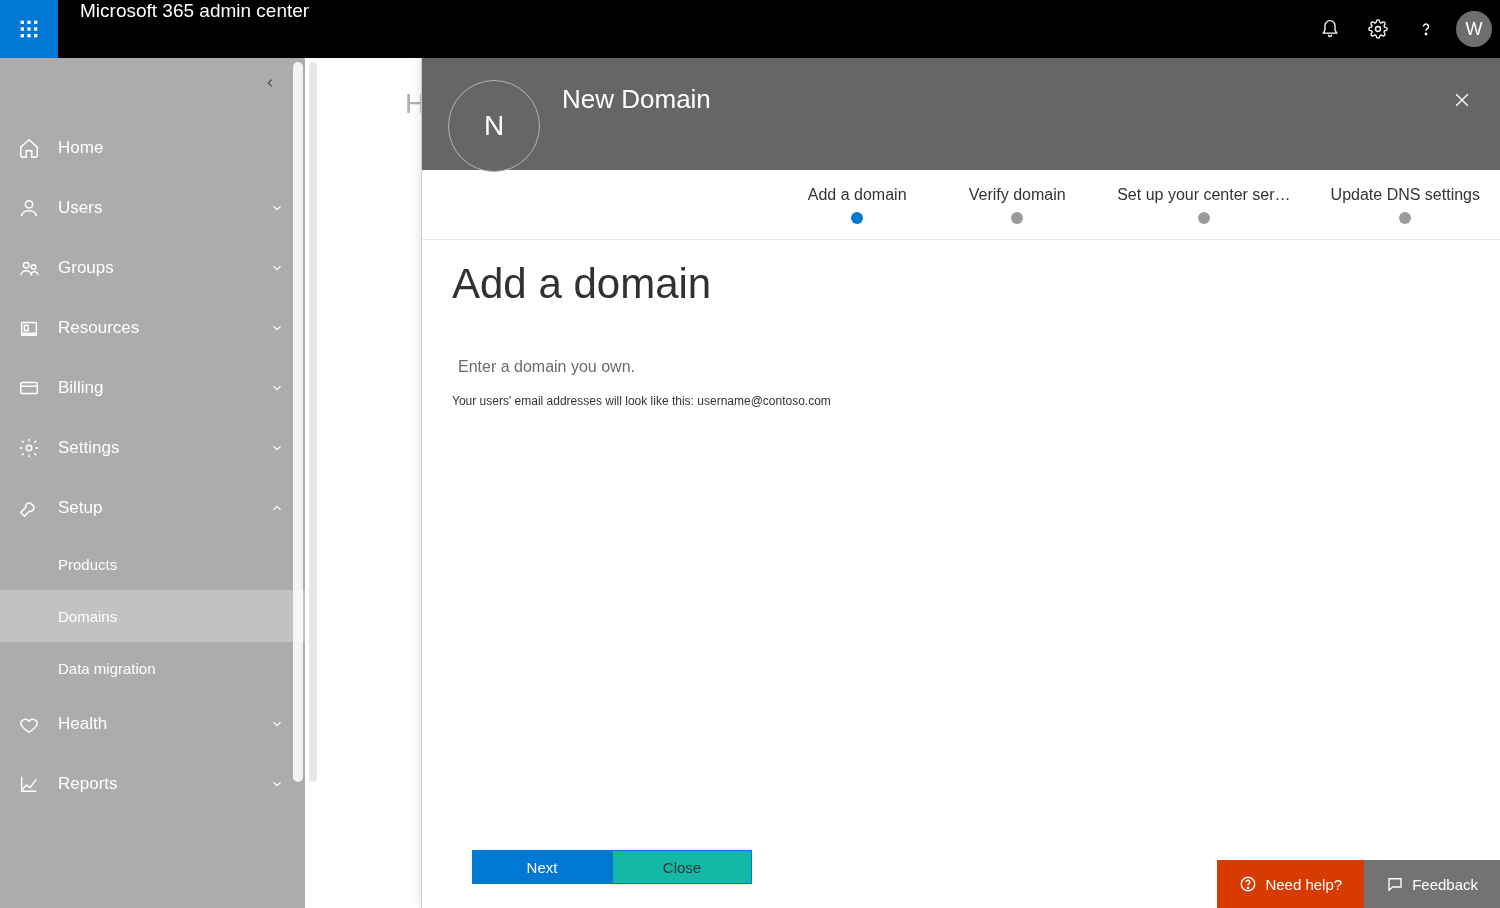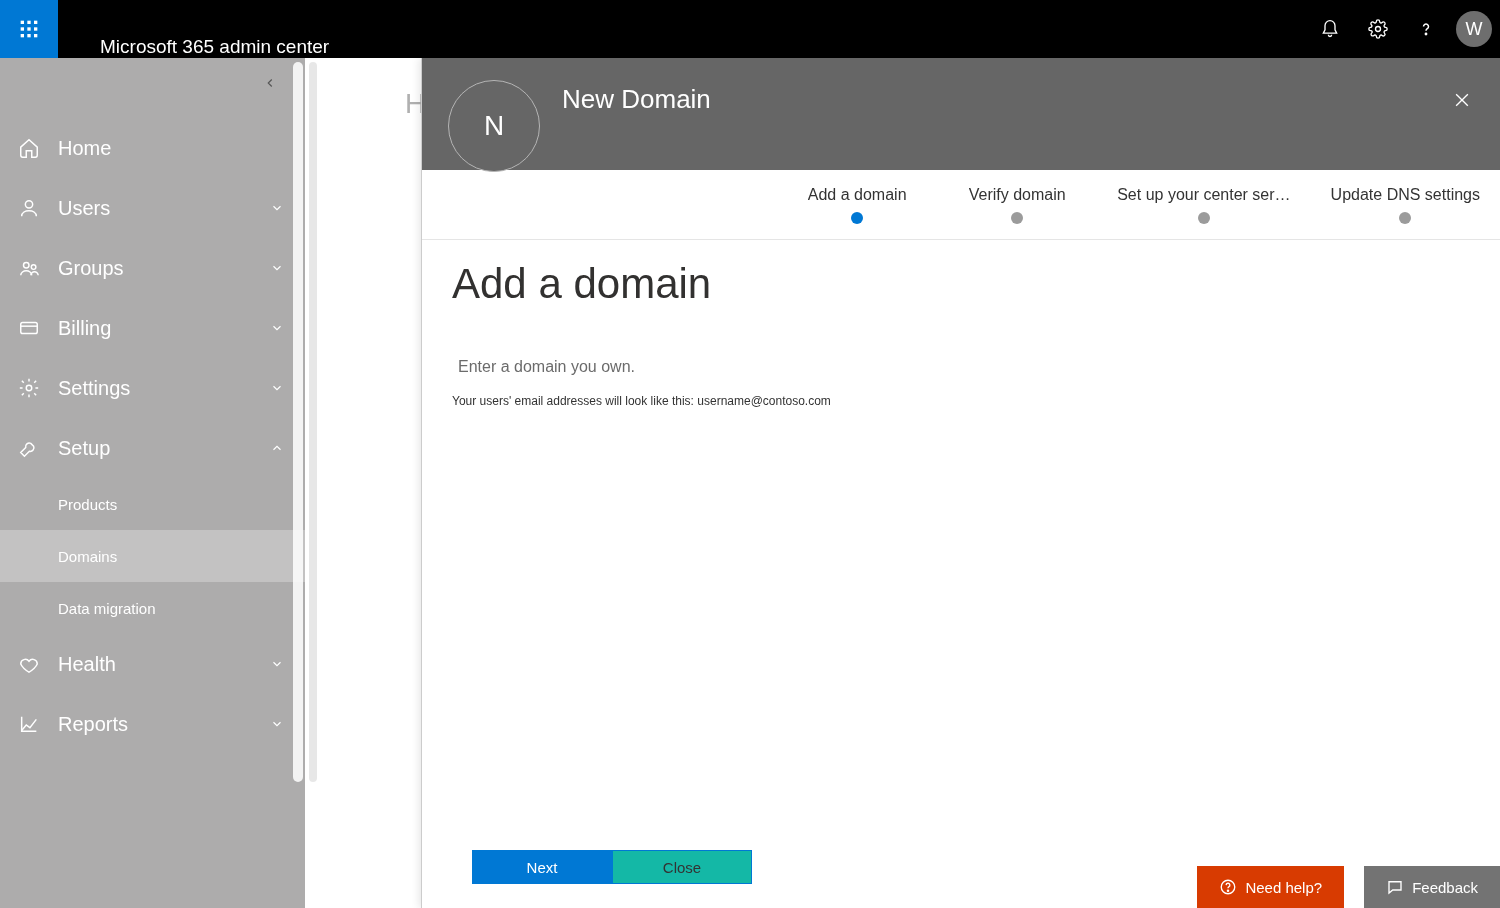--- a/index.html
+++ b/index.html
@@ -1,37 +1,37 @@
 <!DOCTYPE html>
 <html><head>
 <meta charset="utf-8">
 <style>
   * { box-sizing: border-box; margin: 0; padding: 0; font-family: "Segoe UI", -apple-system, BlinkMacSystemFont, sans-serif; }
   html, body { width: 1500px; height: 908px; overflow: hidden; background: #fff; }
 
   
-  .topbar { height: 58px; background: #000; display: flex; align-items: flex-end; color: #fff; gap: 20px; }
+  .topbar { height: 58px; background: #000; display: flex; align-items: flex-start; color: #fff; }
   .waffle { width: 58px; height: 58px; background: #0078d4; display: flex; align-items: center; justify-content: center; cursor: pointer; }
   .waffle svg { width: 20px; height: 20px; }
   .app-title { margin-left: 22px; font-size: 19px; font-weight: 400; flex: 1; }
   .topbar-right { display: flex; align-items: center; gap: 0; padding-right: 8px; }
   .top-icon { width: 48px; height: 58px; display: flex; align-items: center; justify-content: center; cursor: pointer; color: #fff; }
   .top-icon svg { width: 20px; height: 20px; }
   .avatar { width: 36px; height: 36px; border-radius: 50%; background: #6e6e6e; display: flex; align-items: center; justify-content: center; font-size: 18px; color: #fff; margin-left: 6px; }
 
   
   .body { position: relative; height: calc(100% - 58px); display: flex; }
 
   
   .sidebar { width: 305px; height: 100%; background: #adacac; color: #fff; position: relative; overflow: hidden; }
   .sidebar-scroll { position: absolute; right: 2px; top: 4px; width: 10px; height: 720px; background: #fff; border-radius: 5px; opacity: 0.85; }
   .sidebar-collapse { position: absolute; top: 18px; right: 28px; color: #565656; cursor: pointer; }
   .sidebar-collapse svg { width: 14px; height: 14px; }
   .nav { margin-top: 60px; }
-  .nav-item { height: 60px; display: flex; align-items: center; padding-left: 18px; padding-right: 18px; cursor: pointer; font-size: 20px; font-weight: 400; color: #fff; }
+  .nav-item { height: 60px; display: flex; align-items: center; padding-left: 18px; padding-right: 18px; cursor: pointer; font-size: 17px; font-weight: 400; color: #fff; }
   .nav-item .icn { width: 40px; display: flex; align-items: center; justify-content: flex-start; }
   .nav-item .icn svg { width: 22px; height: 22px; stroke: #fff; }
   .nav-item .lbl { flex: 1; }
   .nav-item .chev { width: 20px; display:flex; align-items:center; justify-content:center; }
   .nav-item .chev svg { width: 14px; height: 14px; stroke: #fff; }
   .nav-sub { height: 52px; display: flex; align-items: center; padding-left: 58px; cursor: pointer; font-size: 15px; color: #fff; }
   .nav-sub.active { background: #c3c2c2; }
 
   
   .main { flex: 1; height: 100%; background: #fff; position: relative; padding: 30px 40px; color: #7a7a7a; }
@@ -60,21 +60,21 @@
   .text-input { width: 556px; height: 34px; border: 1px solid #a6a6a6; padding: 4px 10px; font-size: 15px; color: #767676; outline: none; }
   .hint { font-size: 12px; color: #333; margin-top: 18px; }
 
   
   .panel-actions { display: flex; padding: 0 0 24px 50px; }
   .btn { height: 34px; min-width: 140px; display: inline-flex; align-items: center; justify-content: center; font-size: 15px; cursor: pointer; border: 1px solid transparent; }
   .btn-primary { background: #0078d4; color: #fff; }
   .btn-secondary { background: #14b8a6; color: #333; border: 1px solid #0078d4; color:#333; }
 
   
-  .floaters { position: absolute; right: 0; bottom: 0; display: flex; height: 42px; gap: 20px; }
+  .floaters { position: absolute; right: 0; bottom: 0; display: flex; height: 48px; }
   .floater { display: flex; align-items: center; gap: 8px; padding: 0 22px; font-size: 15px; color: #fff; cursor: pointer; }
   .floater.help { background: #d83b01; }
   .floater.feedback { background: #737373; }
   .floater svg { width: 18px; height: 18px; }
 </style>
 </head>
 <body>
 
 <div class="topbar">
   <div class="waffle">
@@ -162,20 +162,35 @@
             </svg>
           </span>
         <span class="lbl">Groups</span>
         <span class="chev">
             <svg viewBox="0 0 24 24" fill="none" stroke="currentColor" stroke-width="2">
               <polyline points="6 9 12 15 18 9"></polyline>
             </svg>
           </span>
       </div>
 
+      <div class="nav-item">
+        <span class="icn">
+            <svg viewBox="0 0 24 24" fill="none" stroke="currentColor" stroke-width="1.6">
+              <rect x="4" y="6" width="16" height="12" rx="1"></rect>
+              <rect x="7" y="9" width="4" height="6"></rect>
+              <path d="M4 18h16v2H4z"></path>
+            </svg>
+          </span>
+        <span class="lbl">Resources</span>
+        <span class="chev">
+            <svg viewBox="0 0 24 24" fill="none" stroke="currentColor" stroke-width="2">
+              <polyline points="6 9 12 15 18 9"></polyline>
+            </svg>
+          </span>
+      </div>
 
       <div class="nav-item">
         <span class="icn">
             <svg viewBox="0 0 24 24" fill="none" stroke="currentColor" stroke-width="1.6">
               <rect x="3" y="6" width="18" height="12" rx="2"></rect>
               <path d="M3 10h18"></path>
             </svg>
           </span>
         <span class="lbl">Billing</span>
         <span class="chev">

